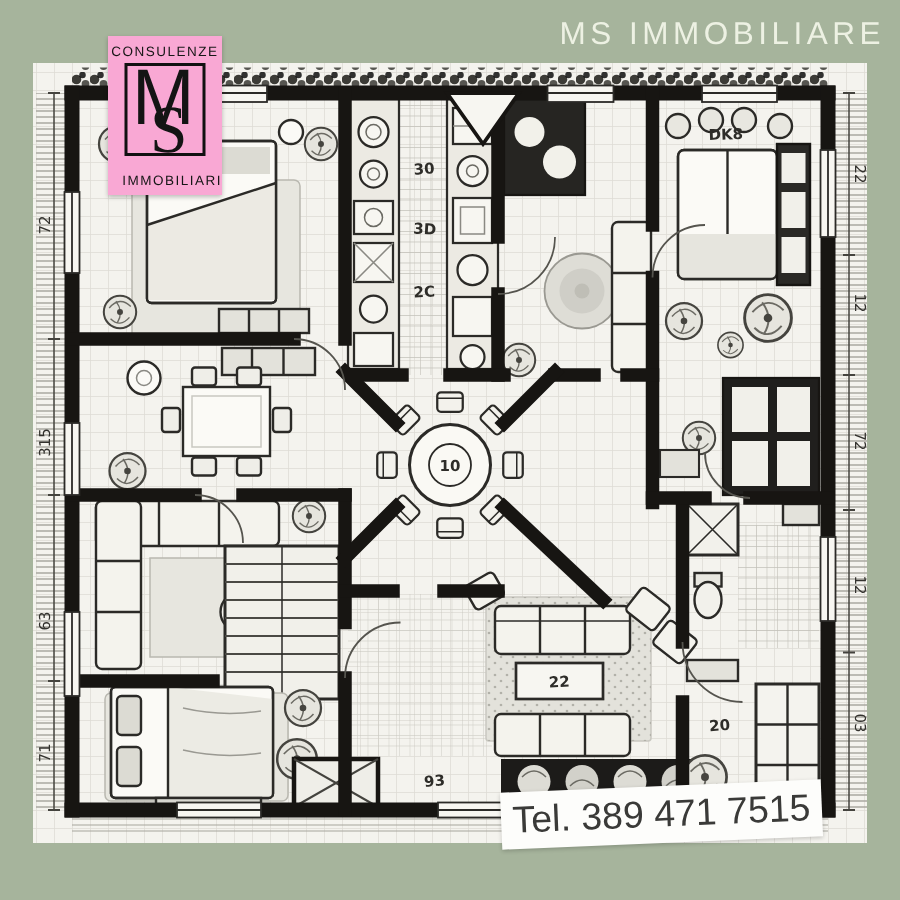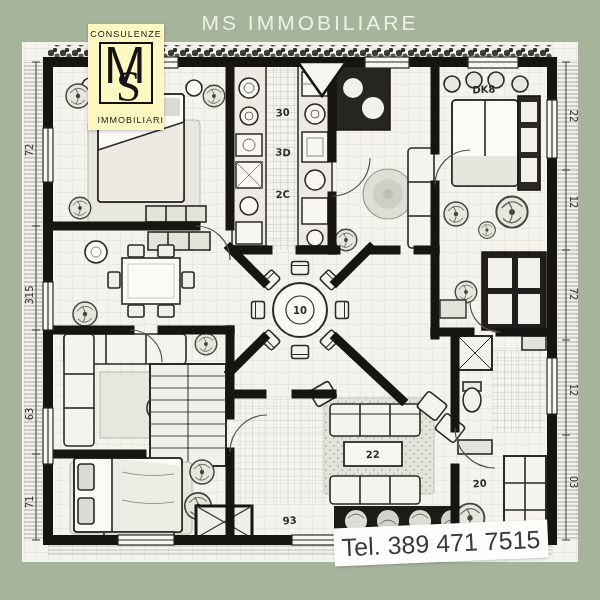--- a/index.html
+++ b/index.html
@@ -4,26 +4,26 @@
 <style>
   html,body{margin:0;padding:0;}
   .stage{
     position:relative;width:600px;height:600px;overflow:hidden;
     background:#a6b49c;
     font-family:"Liberation Sans", sans-serif;
   }
   .stage svg{position:absolute;left:0;top:0;}
   .brand-title{
     position:absolute;top:11px;left:30px;width:560px;
-    text-align:center;font-size:21px;font-weight:300;
+    text-align:right;font-size:21px;font-weight:300;
     letter-spacing:3px;color:#edf1e3;
   }
   .logo{
     position:absolute;left:72px;top:24px;width:76px;height:106px;
-    background:#fef9c3;box-shadow:0 1px 3px rgba(0,0,0,.25);margin-left:16px;
+    background:#f9a8d4;box-shadow:0 1px 3px rgba(0,0,0,.25);
   }
   .logo-top,.logo-bottom{
     text-align:center;font-size:9px;letter-spacing:1px;color:#161616;
   }
   .logo-top{margin-top:5px;}
   .logo-frame{
     width:50px;height:58px;margin:3px auto 0;border:2px solid #111;
     position:relative;overflow:visible;
   }
   .logo-frame .m{

